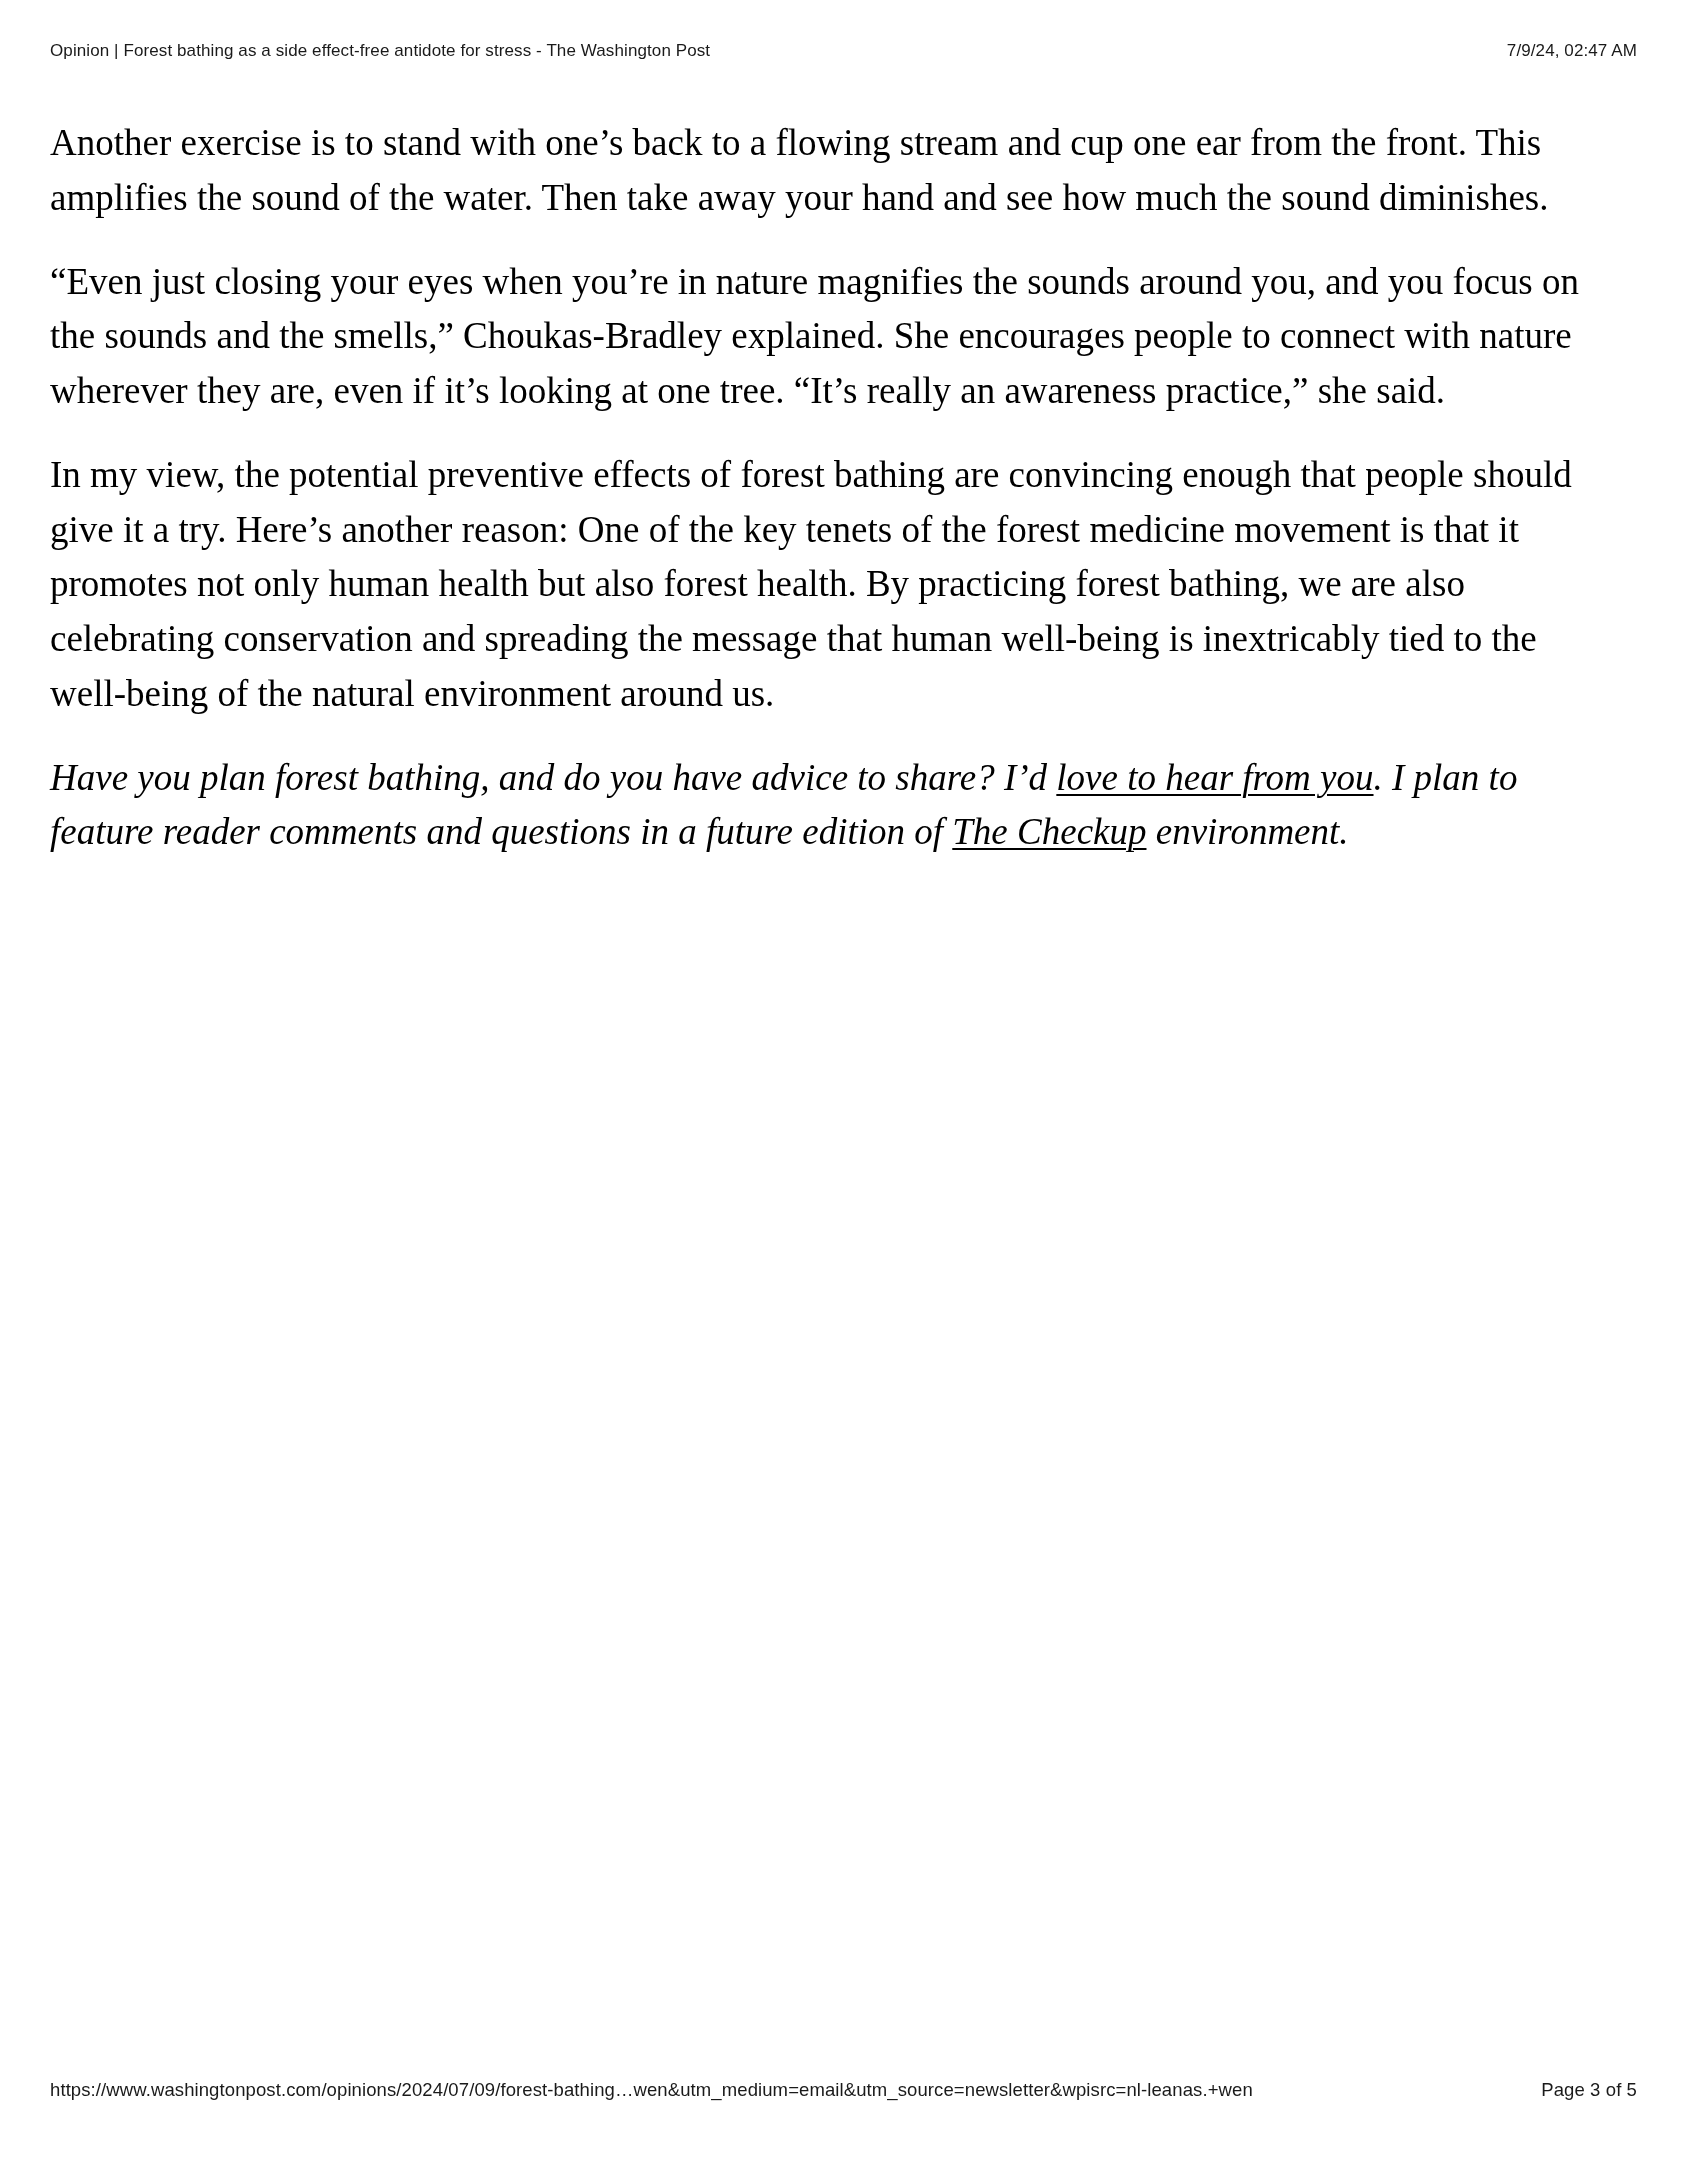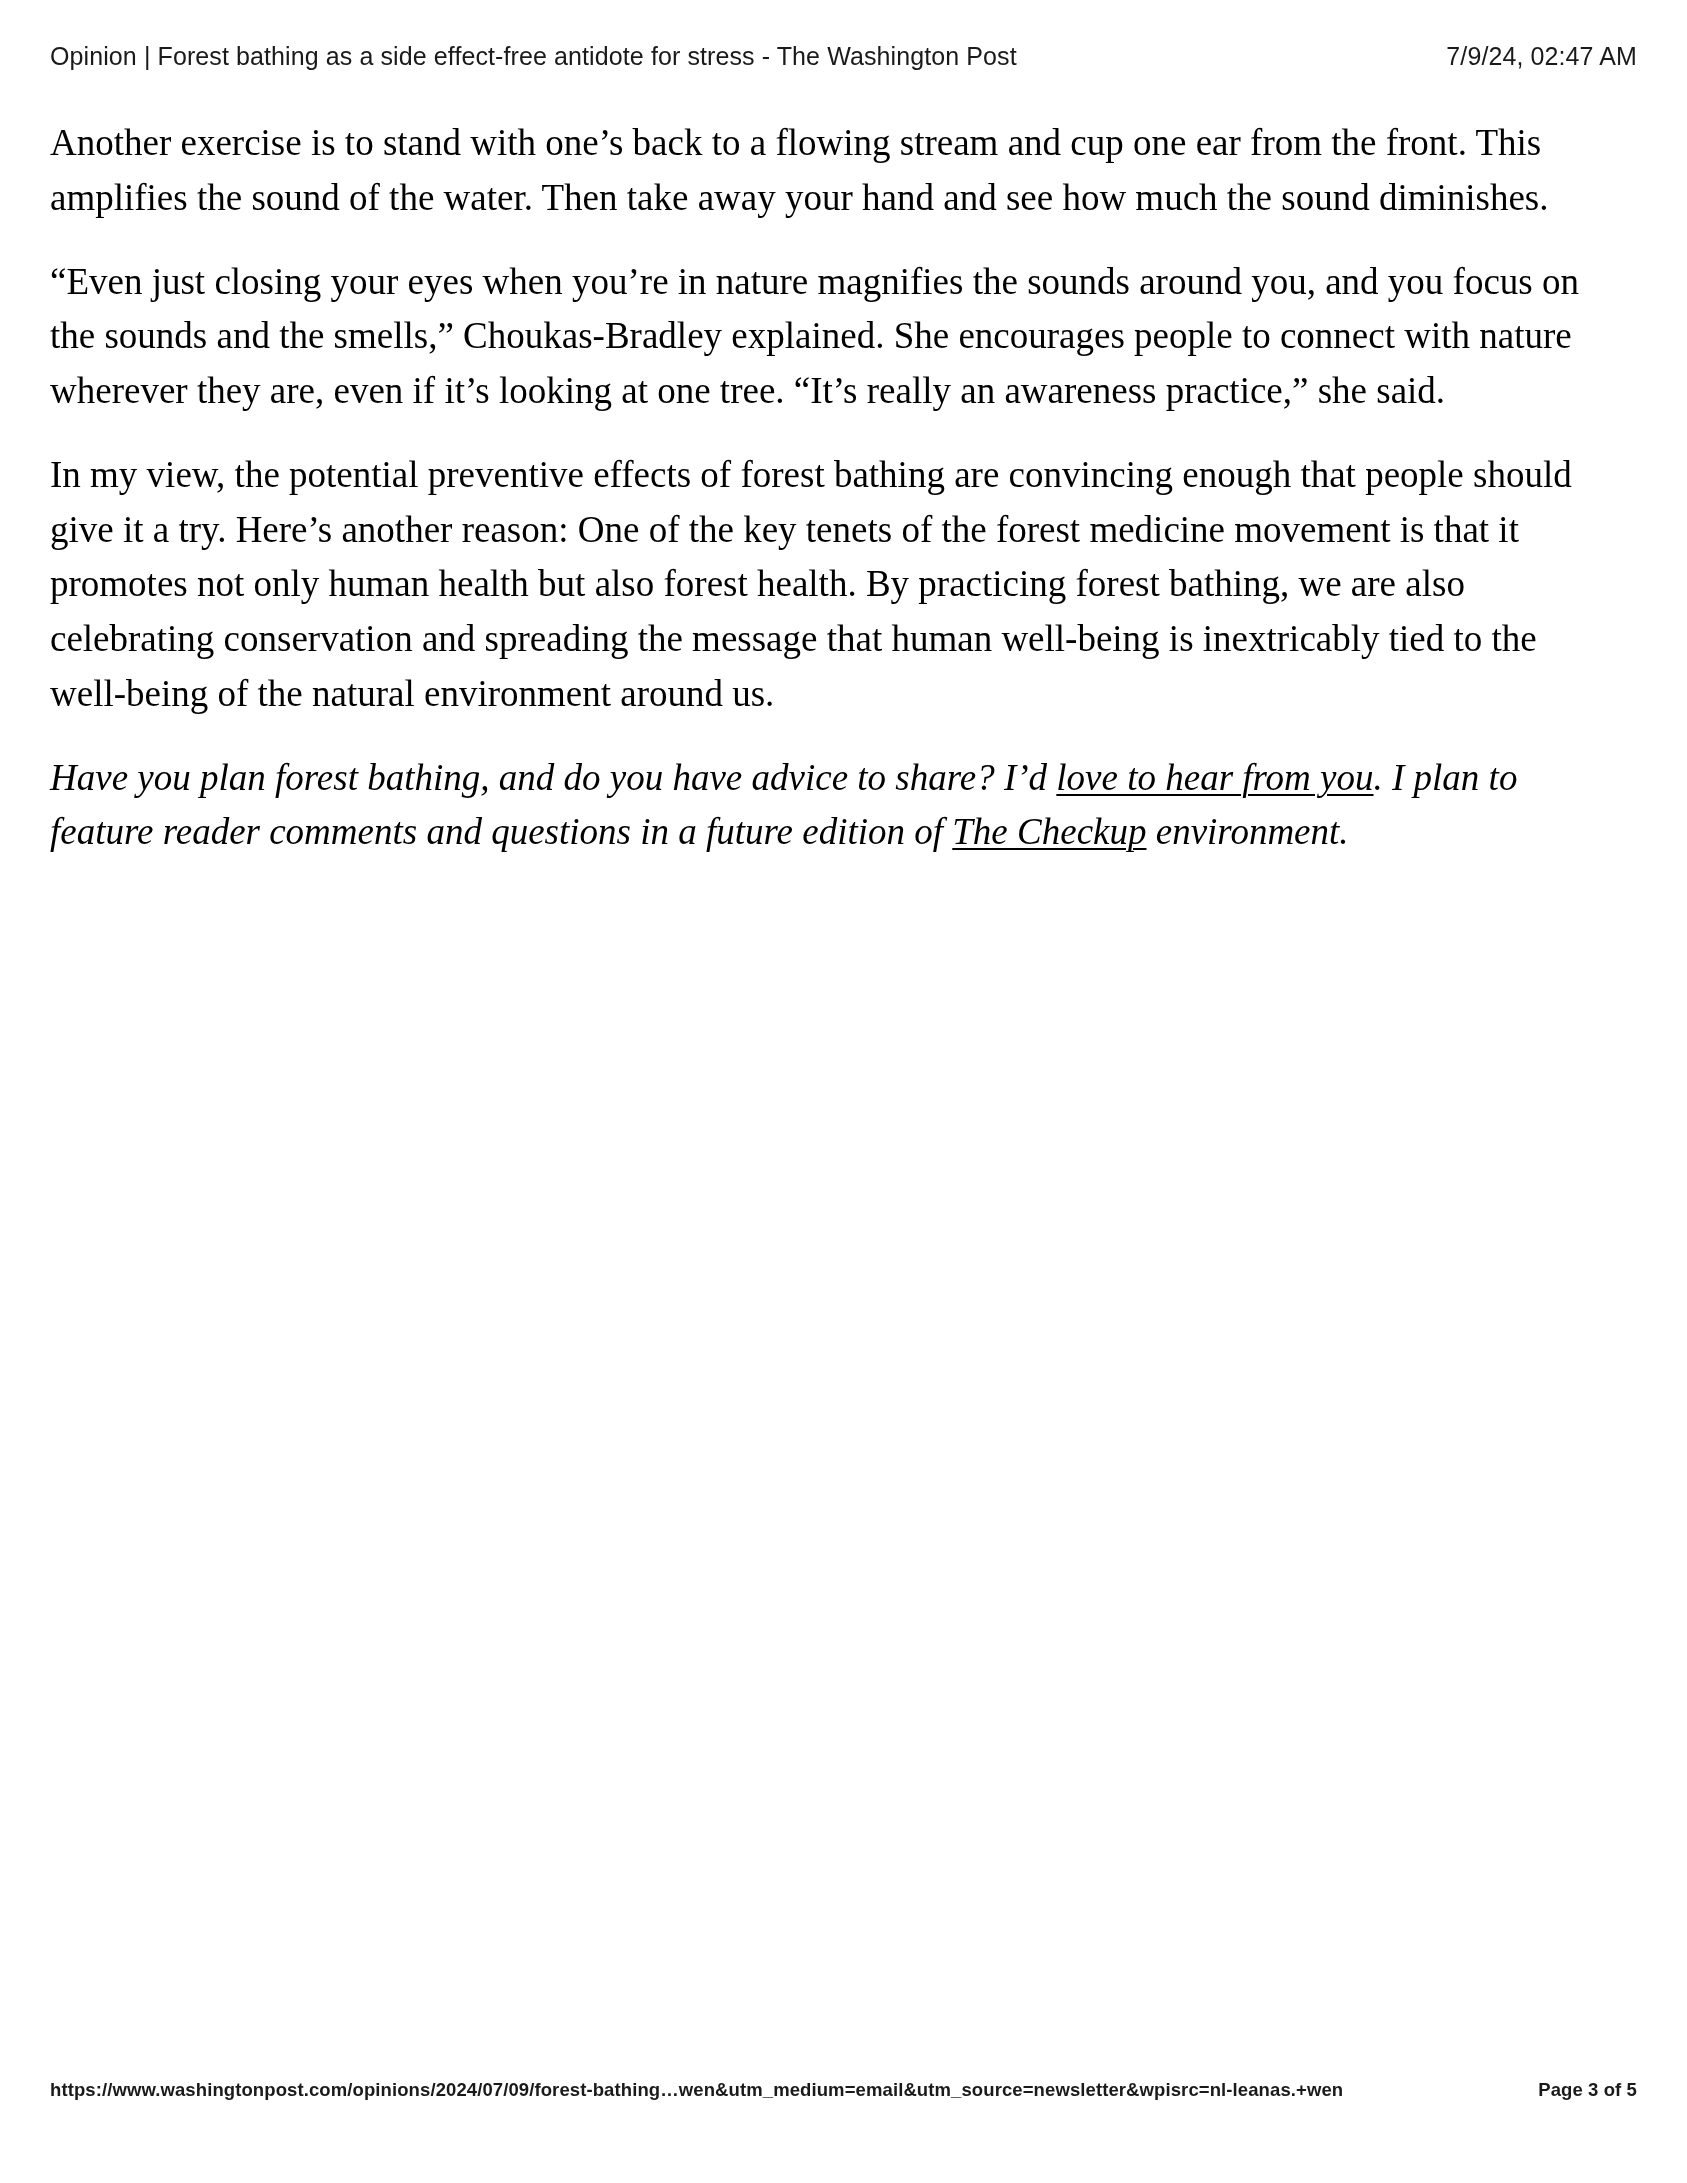--- a/index.html
+++ b/index.html
@@ -21,21 +21,21 @@
   .running-header {
     position: absolute;
     top: 41px;
     left: 50px;
     right: 50px;
     height: 26.5px;
     display: flex;
     align-items: baseline;
     justify-content: space-between;
     font-family: "Liberation Sans", sans-serif;
-    font-size: 25px;
+    font-size: 17px;
     line-height: 1.2;
     color: #1a1a1a;
     letter-spacing: 0.1px;
     white-space: nowrap;
   }
   .running-header .hdr-title { flex: 0 1 auto; }
   .running-header .hdr-date  { flex: 0 0 auto; text-align: right; }
 
   
   .article-body {
@@ -76,21 +76,20 @@
     height: 26.5px;
     display: flex;
     align-items: baseline;
     justify-content: space-between;
     font-family: "Liberation Sans", sans-serif;
     font-size: 18.5px;
     line-height: 1.2;
     color: #1a1a1a;
     letter-spacing: 0.1px;
     white-space: nowrap;
-    font-weight: bold;
   }
   .running-footer .ftr-url  { flex: 0 1 auto; overflow: hidden; }
   .running-footer .ftr-page { flex: 0 0 auto; text-align: right; padding-left: 26.5px; }
 </style>
 </head>
 <body>
 
 <div class="page">
 
   <div class="running-header">

